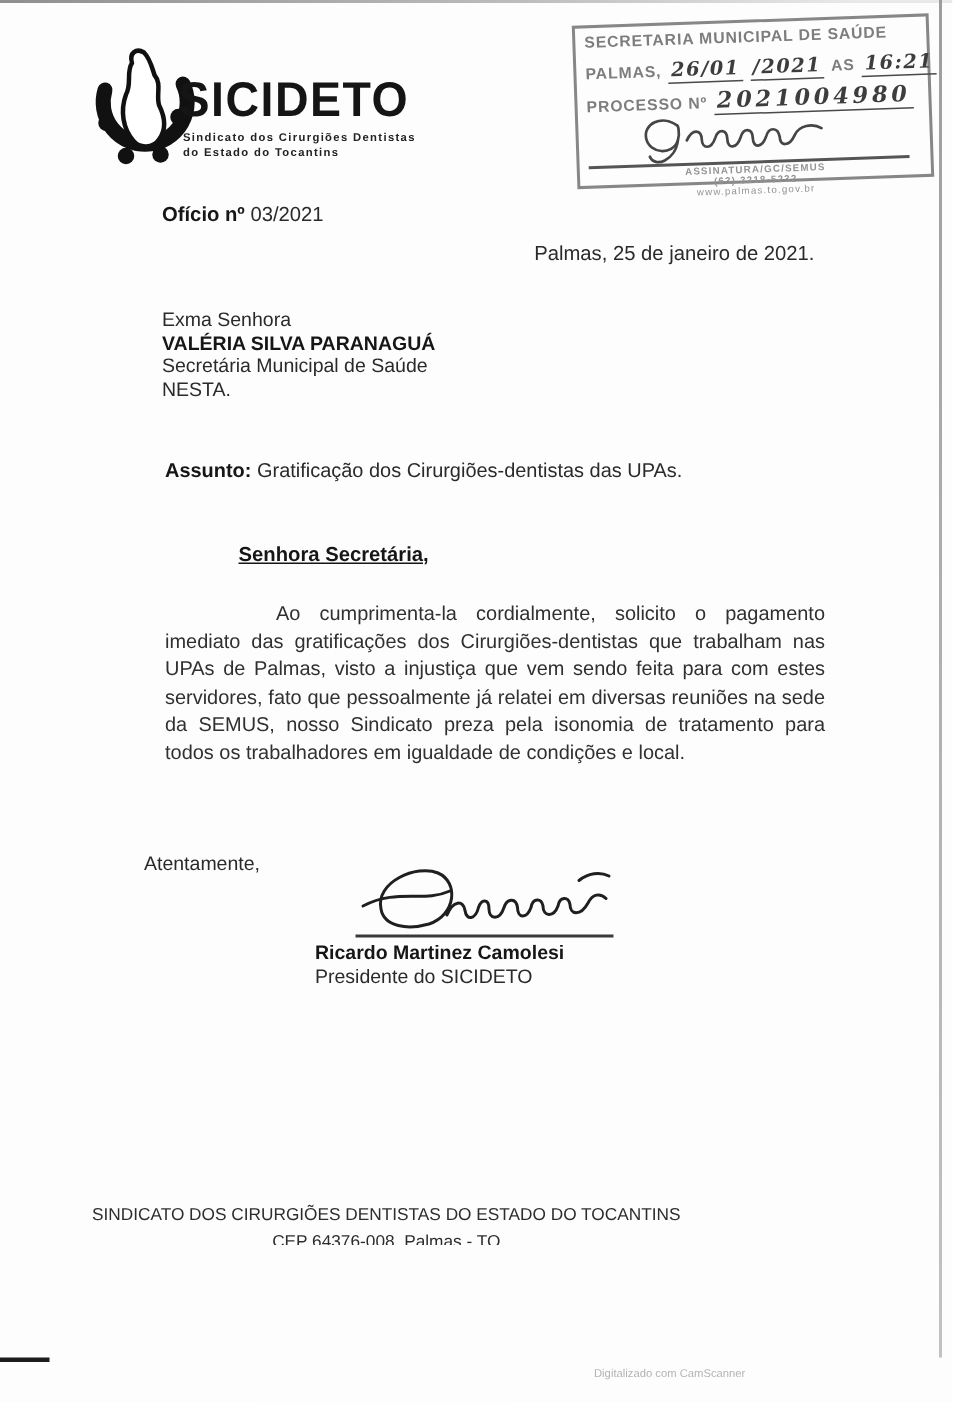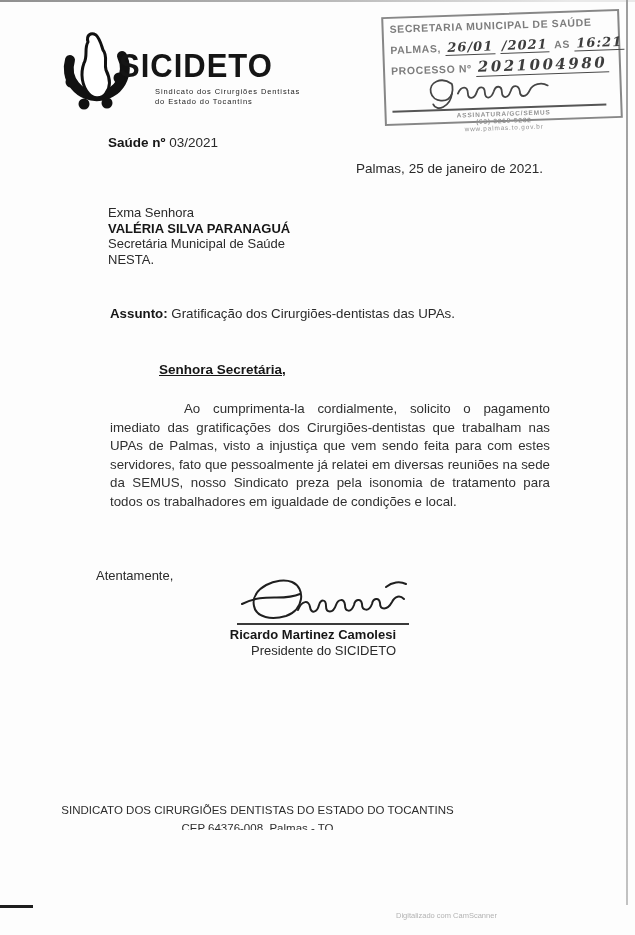--- a/index.html
+++ b/index.html
@@ -16,22 +16,22 @@
   .edge-top{position:absolute;left:0;top:0;width:635px;height:2px;
     background:linear-gradient(to right,#8f8f8f,#bdbdbd 55%,#e9e9e9 90%);}
   .edge-right{position:absolute;left:626px;top:0;width:2px;height:905px;
     background:linear-gradient(to bottom,#9d9d9d,#c2c2c2);}
   .mark-bl{position:absolute;left:0;top:905px;width:33px;height:3px;background:#1d1d1d;}
 
   
   .logo{position:absolute;left:58px;top:30px;}
   .org-name{position:absolute;left:119px;top:48px;font-size:31px;font-weight:bold;
     color:#151515;letter-spacing:1px;transform:scaleY(1.05);transform-origin:left top;}
-  .org-sub{position:absolute;left:122px;font-size:7.5px;font-weight:normal;color:#222;
-    letter-spacing:0.9px;margin-left:33px;}
+  .org-sub{position:absolute;left:122px;font-size:7.5px;font-weight:bold;color:#222;
+    letter-spacing:0.9px;}
   .org-sub1{top:87px;}
   .org-sub2{top:97px;}
 
   
   .stamp{position:absolute;left:383px;top:13px;width:238px;height:109px;
     border:2px solid rgba(105,105,105,0.8);transform:rotate(-2deg);
     box-sizing:border-box;padding:3px 6px 0 6px;}
   .st-printed{font-weight:bold;color:#7d7d7d;font-size:10.5px;letter-spacing:0.6px;}
   .st-line1{margin-top:1px;}
   .st-line2{margin-top:5px;white-space:nowrap;}
@@ -53,21 +53,21 @@
   .b{font-weight:bold;color:#161616;}
   .dateline{position:absolute;right:92px;top:161px;font-size:13.5px;}
   .recipient{position:absolute;left:108px;top:205px;font-size:13px;line-height:15.5px;}
   .subject{position:absolute;left:110px;top:306px;font-size:13.3px;}
   .salutation{position:absolute;left:159px;top:362px;font-size:13.5px;font-weight:bold;color:#161616;text-decoration:underline;}
   .bodytext{position:absolute;left:110px;top:400px;width:440px;font-size:13.3px;
     line-height:18.6px;text-align:justify;text-indent:74px;color:#303030;}
   .closing{position:absolute;left:96px;top:568px;font-size:13px;}
   .main-sig{position:absolute;left:240px;top:574px;}
   .sig-underline{position:absolute;left:237px;top:623px;width:172px;height:2px;background:#3a3a3a;}
-  .signer{position:absolute;left:210px;top:627px;width:186px;text-align:right;font-size:13px;line-height:15.5px;}
+  .signer{position:absolute;left:210px;top:627px;width:186px;text-align:left;font-size:13px;line-height:15.5px;}
 
   
   .footer{position:absolute;left:0;top:802px;width:515px;text-align:center;
     font-size:11.5px;line-height:17.5px;color:#2d2d2d;}
   .footer-clip{height:10px;overflow:hidden;}
   .watermark{position:absolute;left:396px;top:911px;font-size:7.5px;color:#b3b3b3;}
 </style>
 </head>
 <body>
 
@@ -109,21 +109,21 @@
         <path d="M36,20 C40,12 46,13 46,20 C46,26 52,27 55,19 C57,13 63,13 63,20 C63,27 69,27 72,19 C74,13 80,13 80,20 C80,27 86,27 89,19 C91,13 97,13 98,20 C98,26 104,27 108,19 C111,13 120,11 126,15"></path>
       </g>
     </svg>
     <div class="st-sigline"></div>
     <div class="st-tiny st-tiny1">ASSINATURA/GC/SEMUS</div>
     <div class="st-tiny st-tiny2">(63) 3218-5232</div>
     <div class="st-tiny st-tiny3">www.palmas.to.gov.br</div>
   </div>
 
   <div class="oficio">
-    <span class="b">Saúde nº</span>
+    <span class="b">Ofício nº</span>
     <span>03/2021</span>
   </div>
   <div class="dateline">Palmas, 25 de janeiro de 2021.</div>
 
   <div class="recipient">
     <div>Exma Senhora</div>
     <div class="b">VALÉRIA SILVA PARANAGUÁ</div>
     <div>Secretária Municipal de Saúde</div>
     <div>NESTA.</div>
   </div>

